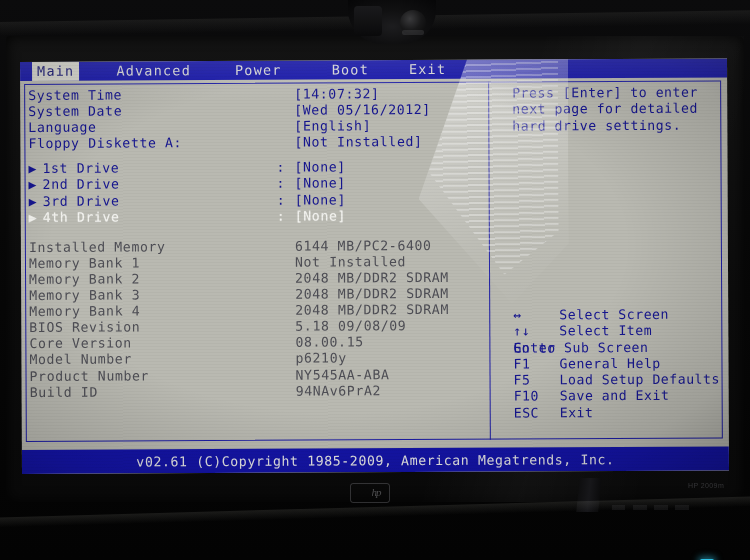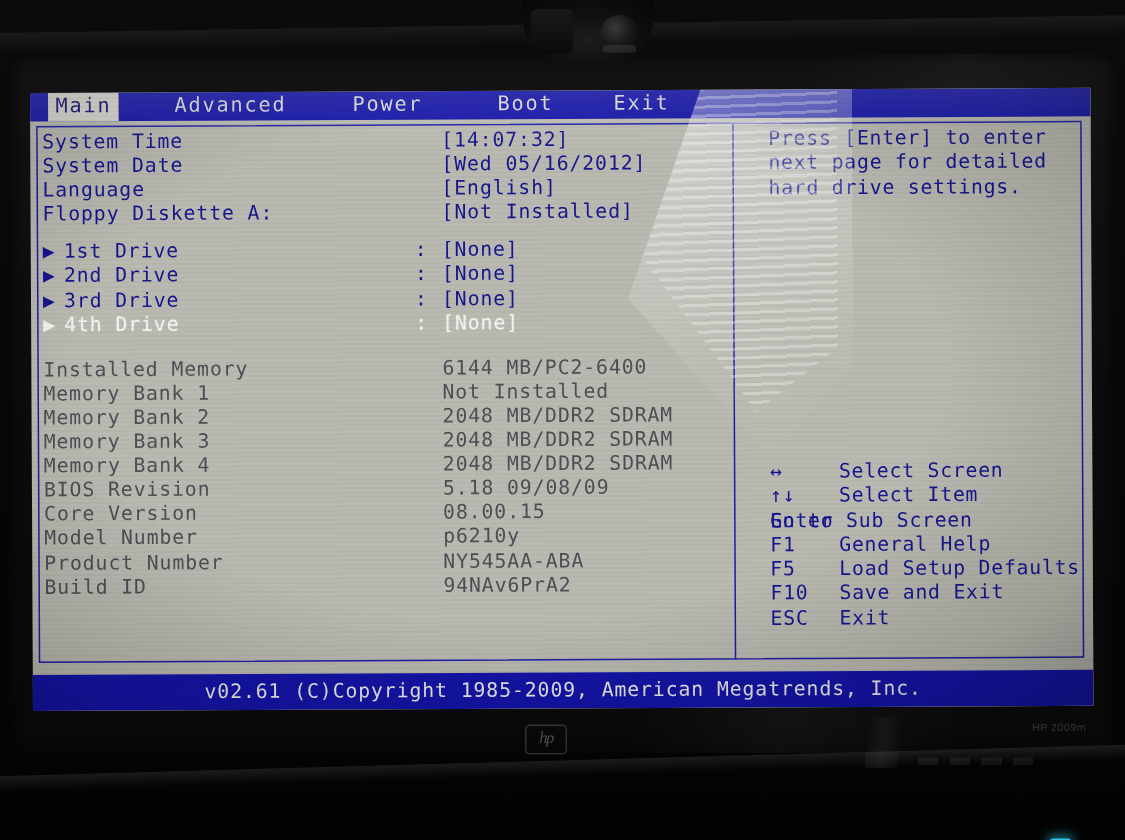--- a/index.html
+++ b/index.html
@@ -121,20 +121,21 @@
     height: 18px;
     border: 1px solid rgba(150,150,155,0.30);
     border-radius: 3px;
     color: rgba(170,170,175,0.42);
     font-family: "Liberation Serif", serif;
     font-size: 11px;
     font-style: italic;
     line-height: 17px;
     text-align: center;
     letter-spacing: -1px;
+    padding-left: 12px;
   }
   .monitor-model {
     position: absolute;
     left: 688px;
     top: 482px;
     color: rgba(150,150,155,0.30);
     font-family: "Liberation Sans", sans-serif;
     font-size: 7px;
     letter-spacing: .4px;
   }

